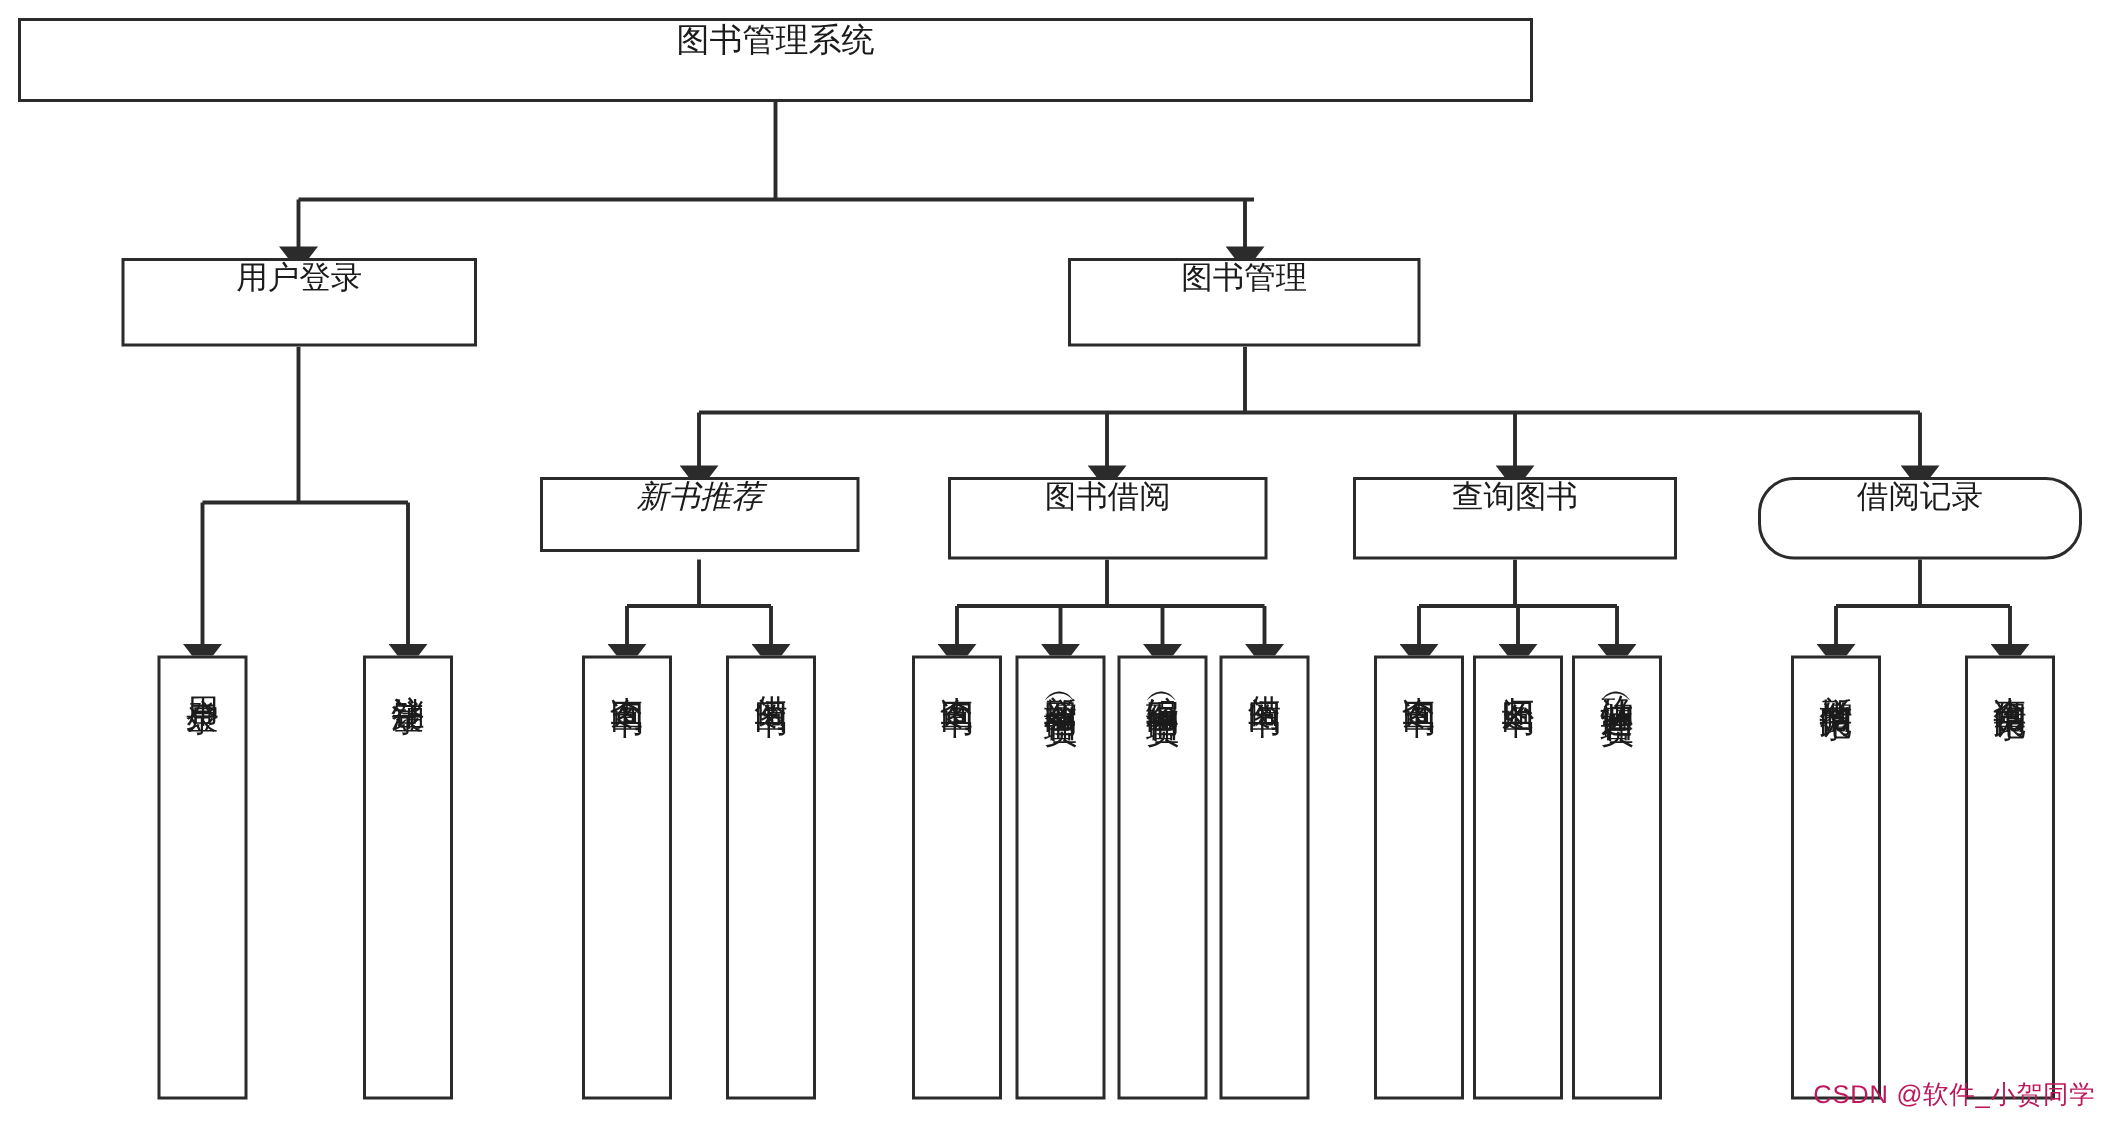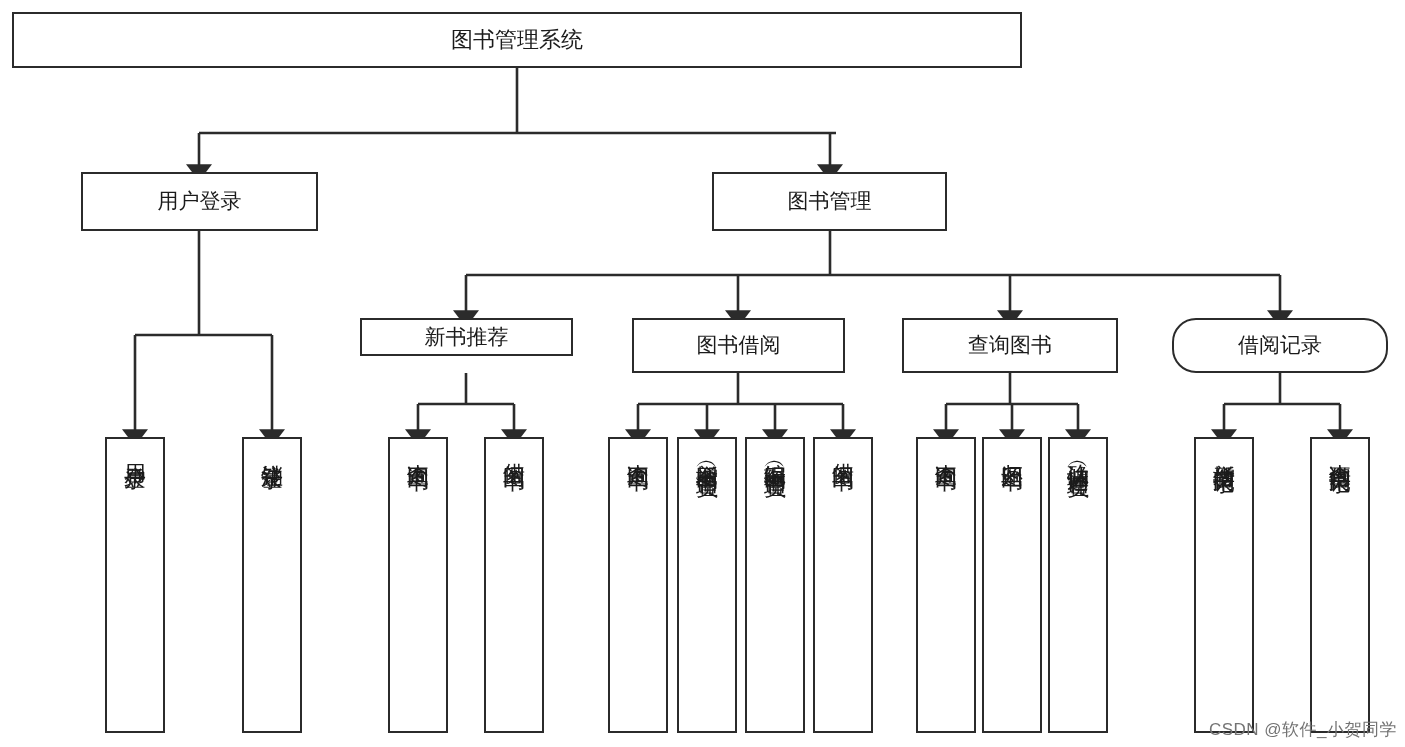--- a/index.html
+++ b/index.html
@@ -25,21 +25,20 @@
     width: 1405px;
     height: 747px;
     pointer-events: none;
   }
   .node {
     position: absolute;
     box-sizing: border-box;
     background: #ffffff;
     border: 2px solid #2b2b2b;
     display: flex;
-    align-items: center;
     justify-content: center;
     color: #1b1b1b;
     overflow: hidden;
   }
   .node-label {
     display: block;
     text-align: center;
     line-height: 1.18;
     white-space: nowrap;
     color: #1b1b1b;
@@ -60,21 +59,21 @@
     text-orientation: upright;
     font-size: 22px;
     letter-spacing: 2px;
     line-height: 1;
   }
   #watermark {
     position: absolute;
     right: 8px;
     bottom: 6px;
     font-size: 17px;
-    color: #737373;
+    color: #be185d;
     letter-spacing: 0.5px;
     white-space: nowrap;
     user-select: none;
   }
 </style>
 </head>
 <body>
 
 <div id="diagram-root">
 
@@ -132,21 +131,21 @@
     <span class="node-label">图书管理系统</span>
   </div>
 
   <div class="node horizontal" style="left:81px; top:172px; width:237px; height:59px;">
     <span class="node-label">用户登录</span>
   </div>
   <div class="node horizontal" style="left:712px; top:172px; width:235px; height:59px;">
     <span class="node-label">图书管理</span>
   </div>
 
-  <div class="node horizontal" style="left:360px; top:318px; width:213px; height:38px;">
+  <div class="node horizontal" style="left:360px; top:318px; width:213px; height:50px;font-style:italic;">
     <span class="node-label">新书推荐</span>
   </div>
   <div class="node horizontal" style="left:632px; top:318px; width:213px; height:55px;">
     <span class="node-label">图书借阅</span>
   </div>
   <div class="node horizontal" style="left:902px; top:318px; width:216px; height:55px;">
     <span class="node-label">查询图书</span>
   </div>
   <div class="node horizontal" style="left:1172px; top:318px; width:216px; height:55px;border-radius:24px;">
     <span class="node-label">借阅记录</span>

